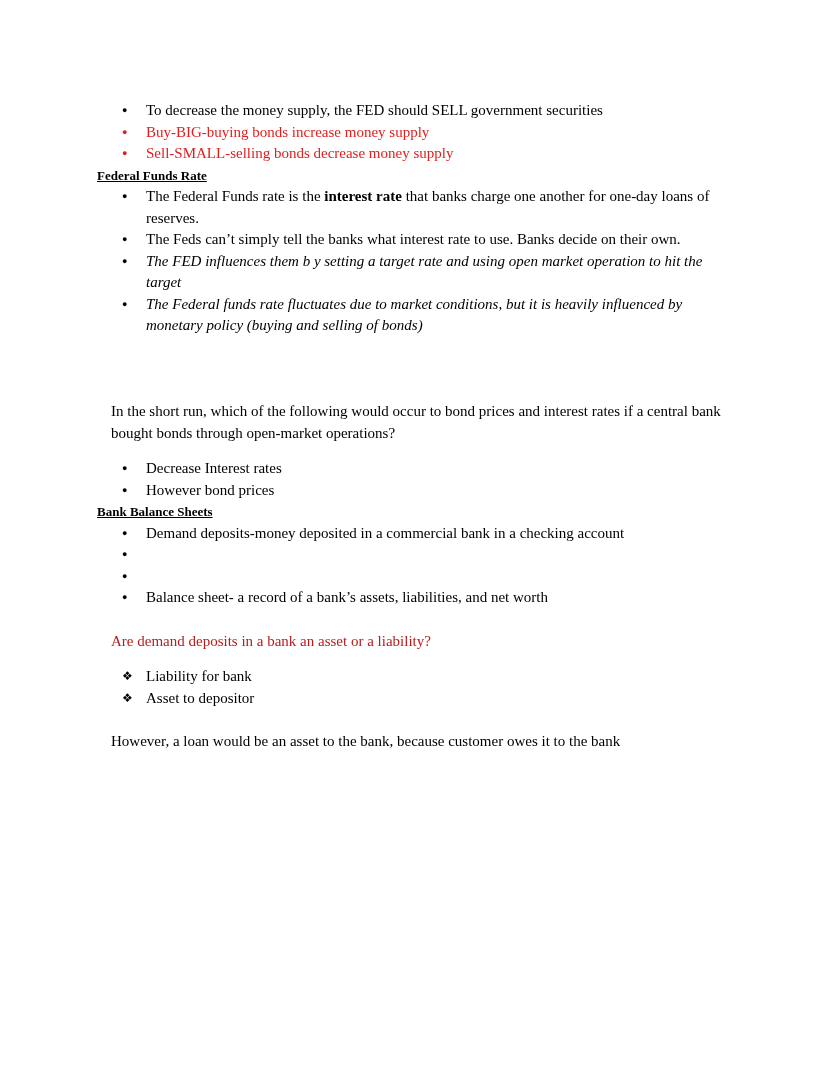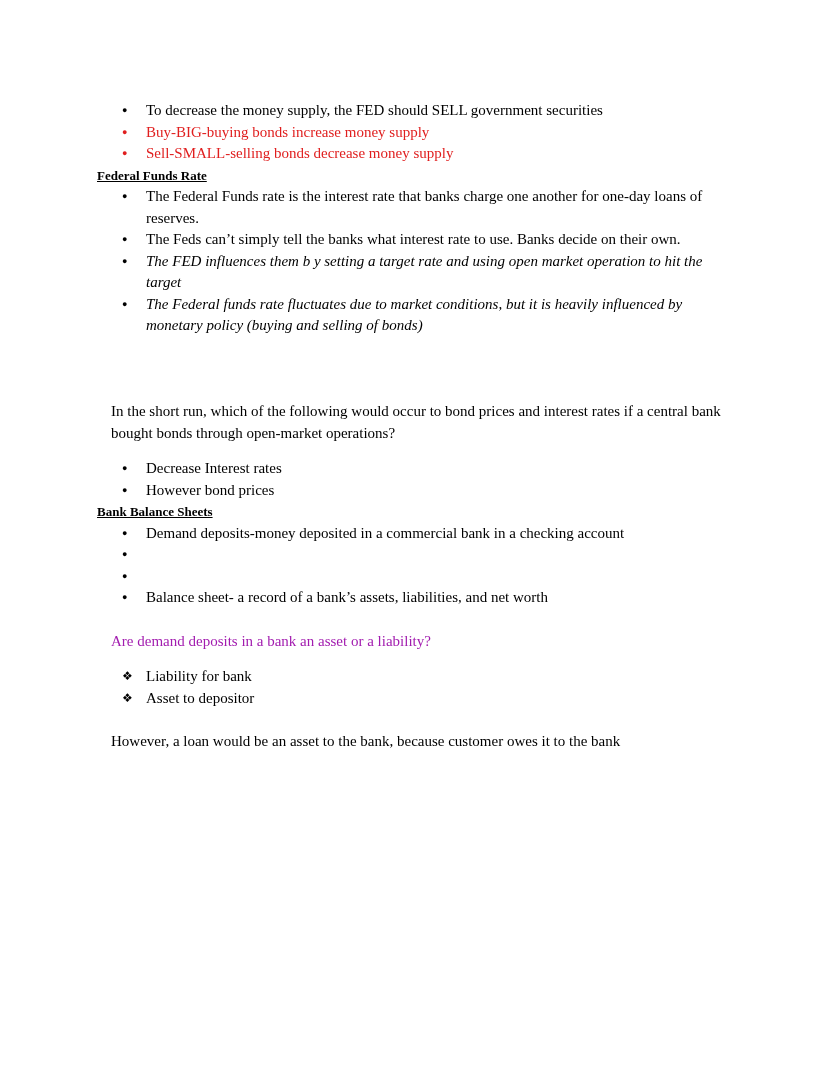--- a/index.html
+++ b/index.html
@@ -32,22 +32,22 @@
   }
   .marker {
     flex: 0 0 24px;
     width: 24px;
     line-height: 21.5px;
   }
   .marker.disc { font-size: 9px; }
   .marker.diamond { font-size: 12px; }
   .btext { display: block; }
   .red { color: #e01e1e; }
-  .blue { color: #a21caf; }
-  .bold { font-weight: normal; }
+  .blue { color: #b91c1c; }
+  .bold { font-weight: bold; }
   h2.heading {
     margin: 0;
     font-size: 13px;
     font-weight: bold;
     text-decoration: underline;
     line-height: 21.5px;
   }
   p { margin: 14px; }
   
   .h-ffr   { margin-top: 42.5px; }

